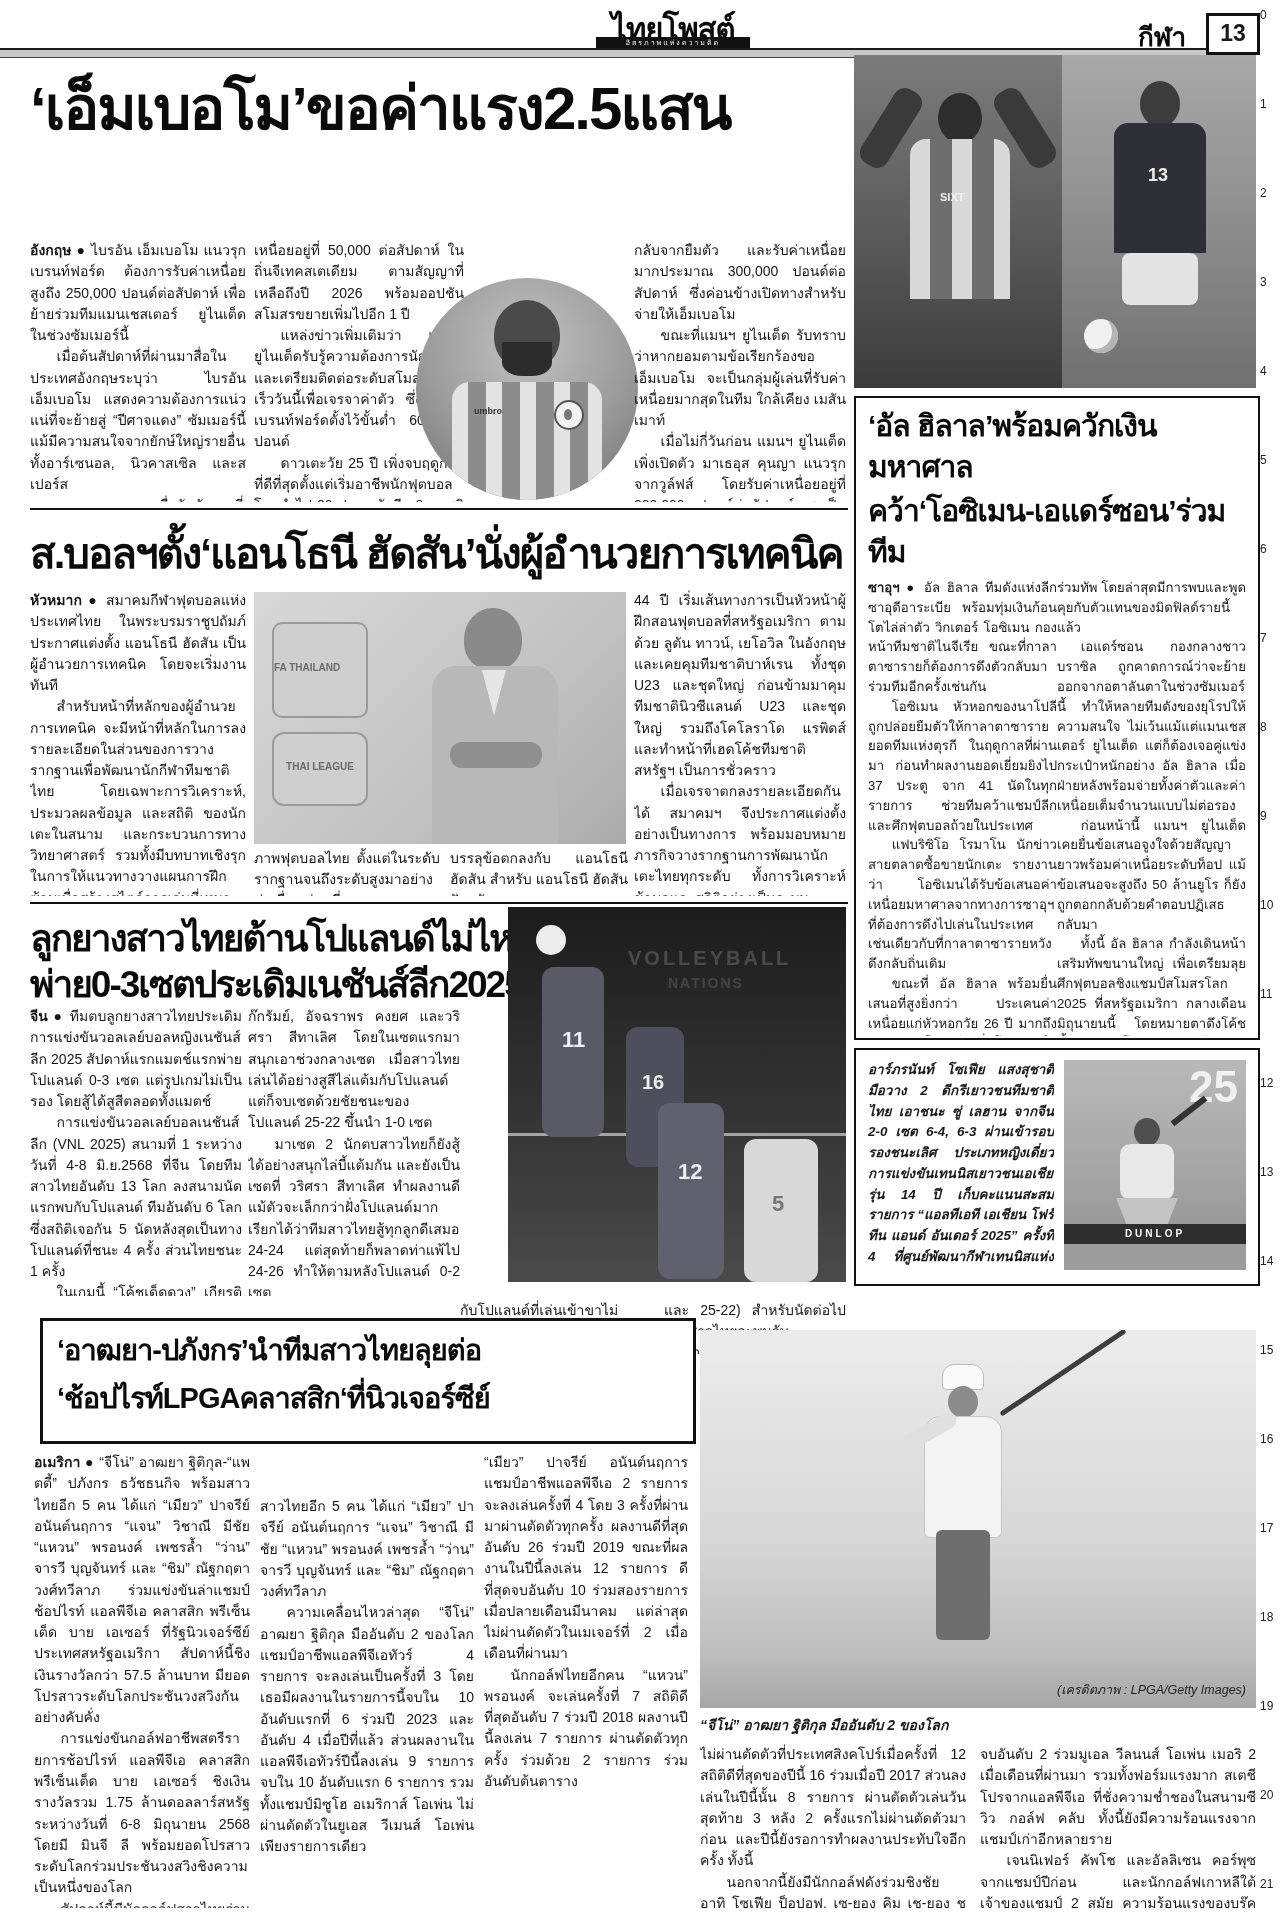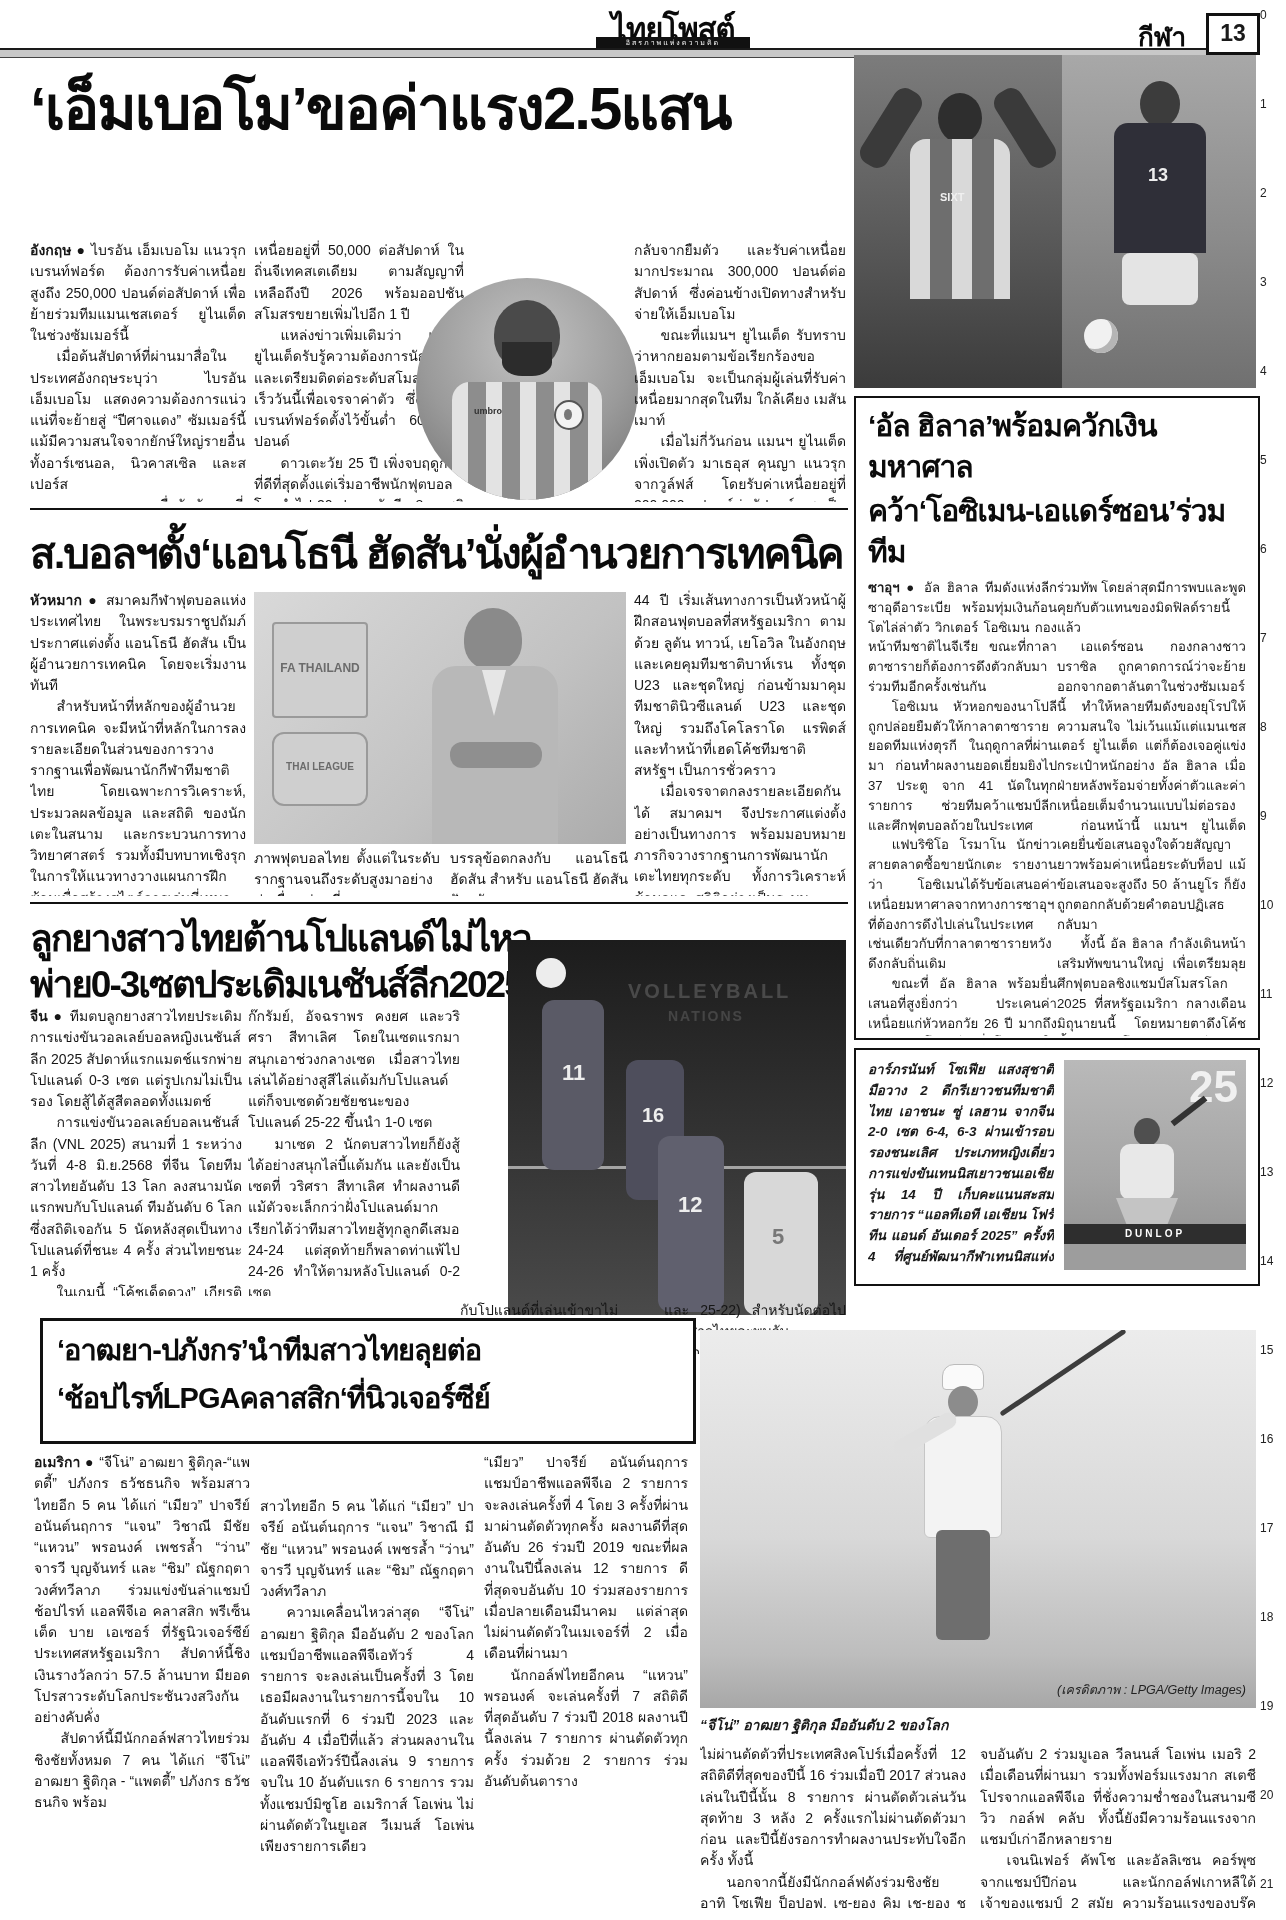--- a/index.html
+++ b/index.html
@@ -122,21 +122,21 @@
 
   <div class="abs h-main h2">ส.บอลฯตั้ง‘แอนโธนี ฮัดสัน’นั่งผู้อำนวยการเทคนิค</div>
 
   <div class="col" style="left:30px;top:590px;width:216px;height:306px">
     <p class="lead"><b class="dl">หัวหมาก ●</b> <span>สมาคมกีฬาฟุตบอลแห่งประเทศไทย ในพระบรมราชูปถัมภ์ ประกาศแต่งตั้ง แอนโธนี ฮัดสัน เป็นผู้อำนวยการเทคนิค โดยจะเริ่มงานทันที</span></p>
     <p>สำหรับหน้าที่หลักของผู้อำนวยการเทคนิค จะมีหน้าที่หลักในการลงรายละเอียดในส่วนของการวางรากฐานเพื่อพัฒนานักกีฬาทีมชาติไทย โดยเฉพาะการวิเคราะห์, ประมวลผลข้อมูล และสถิติ ของนักเตะในสนาม และกระบวนการทางวิทยาศาสตร์ รวมทั้งมีบทบาทเชิงรุกในการให้แนวทางวางแผนการฝึกซ้อมเพื่อสร้างสไตล์การเล่นที่เหมาะสม สอดคล้องกันทุกชุดจากทีมเยาวชนสู่ทีมชาติชุดใหญ่</p>
 
   </div>
 
   <div class="photo" style="left:254px;top:592px;width:372px;height:252px;background:linear-gradient(135deg,#d9d9d9 0%,#c2c2c2 60%,#ababab 100%)">
-    <div class="abs" style="left:18px;top:30px;width:92px;height:92px;border-radius:4px;border:2px solid #9a9a9a;background:#cfcfcf;text-align:center;font-size:12px;font-weight:700;color:#6b6b6b;line-height:88px">FA THAILAND</div>
+    <div class="abs" style="left:18px;top:30px;width:92px;height:92px;border-radius:10px;border:2px solid #9a9a9a;background:#cfcfcf;text-align:left;font-size:10px;font-weight:700;color:#6b6b6b;line-height:88px">FA THAILAND</div>
     <div class="abs" style="left:18px;top:140px;width:92px;height:70px;border-radius:12px;border:2px solid #9a9a9a;background:#cfcfcf;text-align:center;font-size:10px;font-weight:700;color:#6b6b6b;line-height:66px">THAI LEAGUE</div>
     <div class="abs" style="left:210px;top:16px;width:58px;height:62px;border-radius:50% 50% 44% 44%;background:#8a8a8a"></div>
     <div class="abs" style="left:178px;top:74px;width:126px;height:178px;border-radius:24px 24px 0 0;background:#b8b8b8"></div>
     <div class="abs" style="left:196px;top:150px;width:92px;height:26px;border-radius:12px;background:#8f8f8f"></div>
     <div class="abs" style="left:228px;top:78px;width:24px;height:46px;background:#e6e6e6;clip-path:polygon(0 0,100% 0,50% 100%)"></div>
   </div>
 
   <div class="col" style="left:634px;top:590px;width:212px;height:306px">
     <p style="text-indent:0">44 ปี เริ่มเส้นทางการเป็นหัวหน้าผู้ฝึกสอนฟุตบอลที่สหรัฐอเมริกา ตามด้วย ลูตัน ทาวน์, เยโอวิล ในอังกฤษ และเคยคุมทีมชาติบาห์เรน ทั้งชุด U23 และชุดใหญ่ ก่อนข้ามมาคุมทีมชาตินิวซีแลนด์ U23 และชุดใหญ่ รวมถึงโคโลราโด แรพิดส์ และทำหน้าที่เฮดโค้ชทีมชาติสหรัฐฯ เป็นการชั่วคราว</p>
     <p>เมื่อเจรจาตกลงรายละเอียดกันได้ สมาคมฯ จึงประกาศแต่งตั้งอย่างเป็นทางการ พร้อมมอบหมายภารกิจวางรากฐานการพัฒนานักเตะไทยทุกระดับ ทั้งการวิเคราะห์ข้อมูลและสถิติอย่างเป็นระบบ</p>
@@ -159,21 +159,21 @@
     <p class="lead"><b class="dl">จีน ●</b> <span>ทีมตบลูกยางสาวไทยประเดิมการแข่งขันวอลเลย์บอลหญิงเนชันส์ลีก 2025 สัปดาห์แรกแมตช์แรกพ่ายโปแลนด์ 0-3 เซต แต่รูปเกมไม่เป็นรอง โดยสู้ได้สูสีตลอดทั้งแมตช์</span></p>
     <p>การแข่งขันวอลเลย์บอลเนชันส์ลีก (VNL 2025) สนามที่ 1 ระหว่างวันที่ 4-8 มิ.ย.2568 ที่จีน โดยทีมสาวไทยอันดับ 13 โลก ลงสนามนัดแรกพบกับโปแลนด์ ทีมอันดับ 6 โลก ซึ่งสถิติเจอกัน 5 นัดหลังสุดเป็นทางโปแลนด์ที่ชนะ 4 ครั้ง ส่วนไทยชนะ 1 ครั้ง</p>
     <p>ในเกมนี้ “โค้ชเด็ดดวง” เกียรติพงษ์ รัชตเกรียงไกร หัวหน้าผู้ฝึกสอน ส่ง 6 คนแรกประกอบด้วย พรพรรณ เกิดปราชญ์, หัตถยา บำรุงสุข, ทัดดาว นึกแจ้ง, พิมพิชยา</p>
   </div>
   <div class="col" style="left:248px;top:1006px;width:212px;height:290px">
     <p style="text-indent:0">ก๊กรัมย์, อัจฉราพร คงยศ และวริศรา สีทาเลิศ โดยในเซตแรกมาสนุกเอาช่วงกลางเซต เมื่อสาวไทยเล่นได้อย่างสูสีไล่แต้มกับโปแลนด์ แต่ก็จบเซตด้วยชัยชนะของโปแลนด์ 25-22 ขึ้นนำ 1-0 เซต</p>
     <p>มาเซต 2 นักตบสาวไทยก็ยังสู้ได้อย่างสนุกไล่บี้แต้มกัน และยังเป็นเซตที่ วริศรา สีทาเลิศ ทำผลงานดี แม้ตัวจะเล็กกว่าฝั่งโปแลนด์มาก เรียกได้ว่าทีมสาวไทยสู้ทุกลูกดีเสมอ 24-24 แต่สุดท้ายก็พลาดท่าแพ้ไป 24-26 ทำให้ตามหลังโปแลนด์ 0-2 เซต</p>
 
   </div>
 
-  <div class="photo" style="left:508px;top:940px;width:338px;height:375px;background:linear-gradient(180deg,#1c1c1c 0%,#343434 55%,#4a4a4a 100%)">
+  <div class="photo" style="left:508px;top:907px;width:338px;height:375px;background:linear-gradient(180deg,#1c1c1c 0%,#343434 55%,#4a4a4a 100%)">
     <span class="abs" style="left:120px;top:40px;font-size:20px;font-weight:800;color:rgba(255,255,255,.18);letter-spacing:3px">VOLLEYBALL</span>
     <span class="abs" style="left:160px;top:68px;font-size:14px;font-weight:700;color:rgba(255,255,255,.15);letter-spacing:2px">NATIONS</span>
     <div class="abs" style="left:28px;top:18px;width:30px;height:30px;border-radius:50%;background:#ededed"></div>
     <div class="abs" style="left:0;top:226px;width:338px;height:3px;background:rgba(255,255,255,.55)"></div>
     <div class="abs" style="left:34px;top:60px;width:62px;height:170px;border-radius:12px;background:#5a5a66">
       <span class="ph-label" style="left:20px;top:60px;font-size:22px">11</span>
     </div>
     <div class="abs" style="left:118px;top:120px;width:58px;height:140px;border-radius:12px;background:#4e4e5c">
       <span class="ph-label" style="left:16px;top:44px;font-size:20px">16</span>
     </div>
@@ -256,20 +256,21 @@
     <div class="abs" style="left:224px;top:86px;width:76px;height:120px;border-radius:16px 16px 6px 6px;background:#f3f3f3;border:1px solid #c6c6c6"></div>
     <div class="abs" style="left:236px;top:200px;width:54px;height:110px;background:#6e6e6e;border-radius:6px"></div>
     <div class="abs" style="left:288px;top:40px;width:150px;height:5px;background:#3d3d3d;transform:rotate(-34deg);border-radius:3px"></div>
     <div class="abs" style="left:190px;top:96px;width:70px;height:16px;background:#e0e0e0;border-radius:8px;transform:rotate(-30deg)"></div>
     <span class="credit">(เครดิตภาพ : LPGA/Getty Images)</span>
   </div>
   <div class="abs golf-caption-line">“จีโน่” อาฒยา ฐิติกุล มืออันดับ 2 ของโลก</div>
 
   <div class="col" style="left:34px;top:1452px;width:216px;height:456px">
     <p class="lead"><b class="dl">อเมริกา ●</b> <span>“จีโน่” อาฒยา ฐิติกุล-“แพตตี้” ปภังกร ธวัชธนกิจ พร้อมสาวไทยอีก 5 คน ได้แก่ “เมียว” ปาจรีย์ อนันต์นฤการ “แจน” วิชาณี มีชัย “แหวน” พรอนงค์ เพชรล้ำ “ว่าน” จารวี บุญจันทร์ และ “ชิม” ณัฐกฤตา วงศ์ทวีลาภ ร่วมแข่งขันล่าแชมป์ช้อปไรท์ แอลพีจีเอ คลาสสิก พรีเซ็นเต็ด บาย เอเซอร์ ที่รัฐนิวเจอร์ซีย์ ประเทศสหรัฐอเมริกา สัปดาห์นี้ชิงเงินรางวัลกว่า 57.5 ล้านบาท มียอดโปรสาวระดับโลกประชันวงสวิงกันอย่างคับคั่ง</span></p>
+    <p>การแข่งขันกอล์ฟอาชีพสตรีรายการช้อปไรท์ แอลพีจีเอ คลาสสิก พรีเซ็นเต็ด บาย เอเซอร์ ชิงเงินรางวัลรวม 1.75 ล้านดอลลาร์สหรัฐ ระหว่างวันที่ 6-8 มิถุนายน 2568 โดยมี มินจี ลี พร้อมยอดโปรสาวระดับโลกร่วมประชันวงสวิงชิงความเป็นหนึ่งของโลก</p>
     <p>สัปดาห์นี้มีนักกอล์ฟสาวไทยร่วมชิงชัยทั้งหมด 7 คน ได้แก่ “จีโน่” อาฒยา ฐิติกุล - “แพตตี้” ปภังกร ธวัชธนกิจ พร้อม</p>
   </div>
   <div class="col" style="left:260px;top:1496px;width:214px;height:456px">
     <p style="text-indent:0">สาวไทยอีก 5 คน ได้แก่ “เมียว” ปาจรีย์ อนันต์นฤการ “แจน” วิชาณี มีชัย “แหวน” พรอนงค์ เพชรล้ำ “ว่าน” จารวี บุญจันทร์ และ “ชิม” ณัฐกฤตา วงศ์ทวีลาภ</p>
     <p>ความเคลื่อนไหวล่าสุด “จีโน่” อาฒยา ฐิติกุล มืออันดับ 2 ของโลก แชมป์อาชีพแอลพีจีเอทัวร์ 4 รายการ จะลงเล่นเป็นครั้งที่ 3 โดยเธอมีผลงานในรายการนี้จบใน 10 อันดับแรกที่ 6 ร่วมปี 2023 และอันดับ 4 เมื่อปีที่แล้ว ส่วนผลงานในแอลพีจีเอทัวร์ปีนี้ลงเล่น 9 รายการ จบใน 10 อันดับแรก 6 รายการ รวมทั้งแชมป์มิซูโฮ อเมริกาส์ โอเพ่น ไม่ผ่านตัดตัวในยูเอส วีเมนส์ โอเพ่น เพียงรายการเดียว</p>
   </div>
   <div class="col" style="left:484px;top:1452px;width:204px;height:456px">
     <p style="text-indent:0">“เมียว” ปาจรีย์ อนันต์นฤการ แชมป์อาชีพแอลพีจีเอ 2 รายการ จะลงเล่นครั้งที่ 4 โดย 3 ครั้งที่ผ่านมาผ่านตัดตัวทุกครั้ง ผลงานดีที่สุดอันดับ 26 ร่วมปี 2019 ขณะที่ผลงานในปีนี้ลงเล่น 12 รายการ ดีที่สุดจบอันดับ 10 ร่วมสองรายการ เมื่อปลายเดือนมีนาคม แต่ล่าสุดไม่ผ่านตัดตัวในเมเจอร์ที่ 2 เมื่อเดือนที่ผ่านมา</p>
     <p>นักกอล์ฟไทยอีกคน “แหวน” พรอนงค์ จะเล่นครั้งที่ 7 สถิติดีที่สุดอันดับ 7 ร่วมปี 2018 ผลงานปีนี้ลงเล่น 7 รายการ ผ่านตัดตัวทุกครั้ง ร่วมด้วย 2 รายการ ร่วมอันดับต้นตาราง</p>
   </div>

